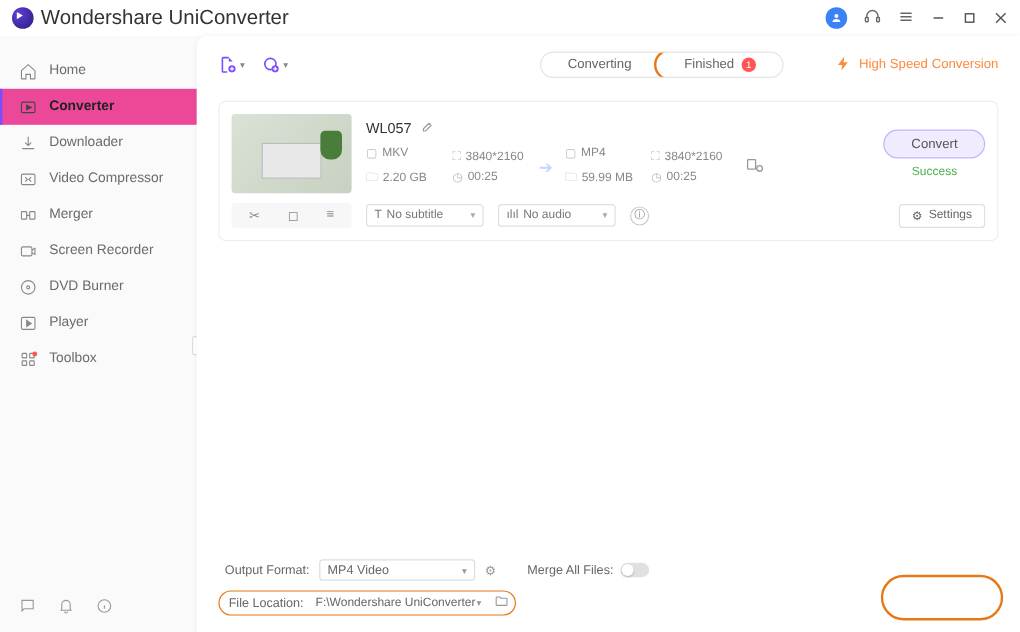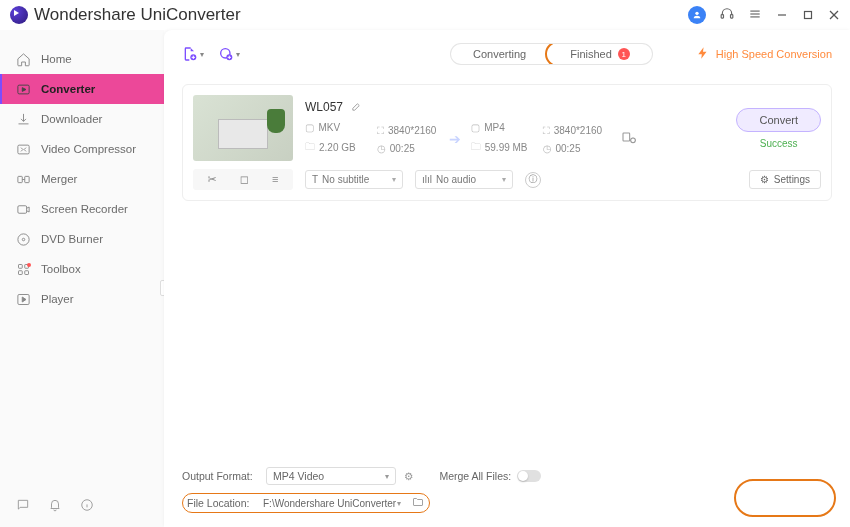--- a/index.html
+++ b/index.html
@@ -60,21 +60,21 @@
 .edit-strip span { color: #888; font-size: 11px; cursor: pointer; }
 .dd { display: flex; align-items: center; gap: 4px; border: 1px solid #e0e0e0; border-radius: 3px; padding: 3px 6px; font-size: 10px; color: #777; cursor: pointer; }
 .dd .caret { margin-left: auto; font-size: 8px; color: #aaa; }
 .dd-sub { width: 98px; }
 .dd-aud { width: 98px; }
 .info-circ { width: 16px; height: 16px; border: 1px solid #ccc; border-radius: 50%; display: flex; align-items: center; justify-content: center; font-size: 9px; color: #888; cursor: pointer; }
 .settings-btn { margin-left: auto; display: flex; align-items: center; gap: 5px; border: 1px solid #e0e0e0; border-radius: 3px; padding: 3px 10px; font-size: 10px; color: #666; cursor: pointer; }
 
 .bottombar { margin-top: auto; padding: 10px 18px 14px; display: flex; flex-direction: column; gap: 8px; font-size: 10.5px; color: #666; }
 .brow { display: flex; align-items: center; gap: 8px; }
-.blabel { color: #666; min-width: 76px; }
+.blabel { color: #666; min-width: 76px; text-align: right; }
 .bselect { width: 130px; border: 1px solid #ddd; border-radius: 3px; padding: 2px 6px; display: flex; align-items: center; cursor: pointer; }
 .bselect .caret { margin-left: auto; font-size: 8px; color: #999; }
 .cogsm { color: #999; cursor: pointer; }
 .merge { margin-left: 18px; display: flex; align-items: center; gap: 6px; }
 .toggle { width: 24px; height: 12px; background: #e0e0e0; border-radius: 6px; position: relative; cursor: pointer; }
 .toggle::after { content: ""; width: 10px; height: 10px; background: #fff; border-radius: 50%; position: absolute; top: 1px; left: 1px; box-shadow: 0 1px 2px rgba(0,0,0,0.2); }
 .startall { position: absolute; right: 18px; bottom: 14px; padding: 8px 28px; background: #8155ff; color: #fff; border: none; border-radius: 18px; font-size: 12px; cursor: pointer; }
 .startall-ring { position: absolute; right: 14px; bottom: 10px; width: 102px; height: 38px; border: 2px solid #e67817; border-radius: 22px; pointer-events: none; }
 .fileloc-ring { border: 1.5px solid #e67817; border-radius: 14px; padding: 2px 4px; display: flex; align-items: center; gap: 6px; }
 .fileloc-sel { width: 146px; display: flex; align-items: center; padding: 1px 4px; font-size: 10px; }
@@ -185,38 +185,38 @@
     <div class="side-item">
       <span class="side-icon">
           <svg viewBox="0 0 24 24">
             <circle cx="12" cy="12" r="9"></circle>
             <circle cx="12" cy="12" r="2"></circle>
           </svg>
         </span>
       <span>DVD Burner</span>
     </div>
     <div class="side-item">
+      <span class="side-icon">
+          <svg viewBox="0 0 24 24">
+            <rect x="3" y="4" width="18" height="16" rx="2"></rect>
+            <polygon points="10,8 16,12 10,16" fill="currentColor"></polygon>
+          </svg>
+        </span>
+      <span>Player</span>
+    </div>
+    <div class="side-item">
       <span class="side-icon toolbox-dot">
           <svg viewBox="0 0 24 24">
             <rect x="4" y="4" width="6" height="6" rx="1"></rect>
             <rect x="14" y="4" width="6" height="6" rx="1"></rect>
             <rect x="4" y="14" width="6" height="6" rx="1"></rect>
             <rect x="14" y="14" width="6" height="6" rx="1"></rect>
           </svg>
         </span>
       <span>Toolbox</span>
-    </div>
-    <div class="side-item">
-      <span class="side-icon">
-          <svg viewBox="0 0 24 24">
-            <rect x="3" y="4" width="18" height="16" rx="2"></rect>
-            <polygon points="10,8 16,12 10,16" fill="currentColor"></polygon>
-          </svg>
-        </span>
-      <span>Player</span>
     </div>
     <div class="side-bottom">
       <span><svg width="14" height="14" viewBox="0 0 24 24" fill="none" stroke="#999" stroke-width="1.6">
             <path d="M4 4h16v12H7l-3 3z"></path>
           </svg></span>
       <span><svg width="14" height="14" viewBox="0 0 24 24" fill="none" stroke="#999" stroke-width="1.6">
             <path d="M6 16V10a6 6 0 1112 0v6l1 2H5z"></path>
             <path d="M10 20a2 2 0 004 0"></path>
           </svg></span>
       <span><svg width="14" height="14" viewBox="0 0 24 24" fill="none" stroke="#999" stroke-width="1.6">

